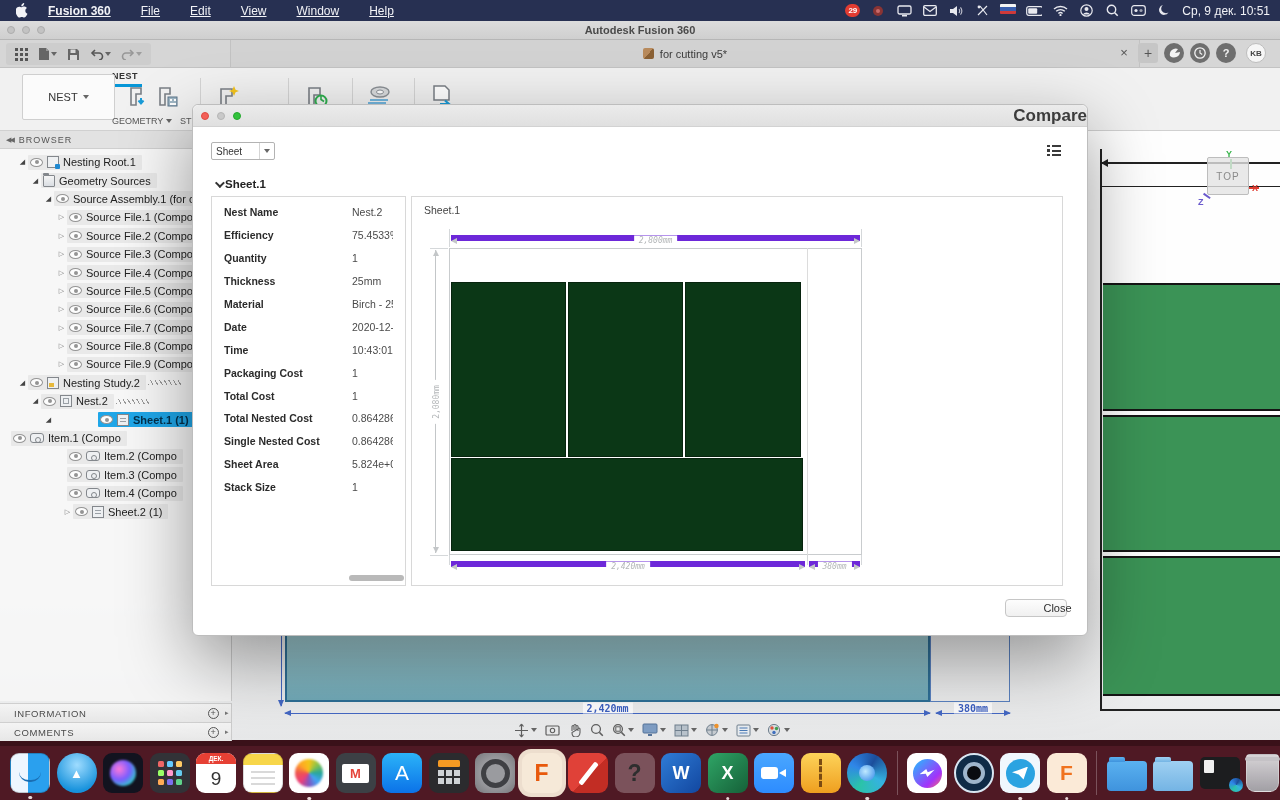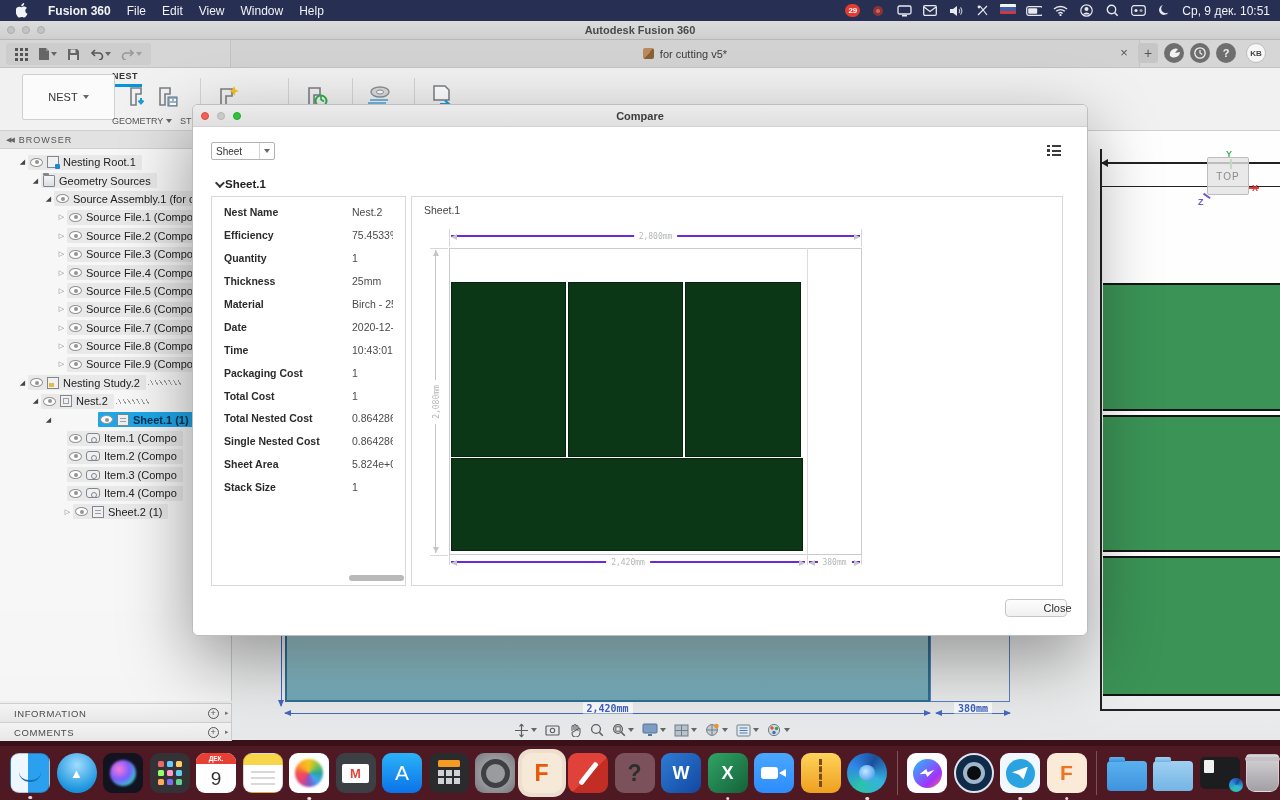--- a/index.html
+++ b/index.html
@@ -96,21 +96,21 @@
   .ipanel .mini{position:absolute;right:2px;font-size:7px;color:#777;}
 
   
   #viewbar{position:absolute;left:514px;top:719px;height:22px;display:flex;align-items:center;gap:8px;z-index:20;}
   .vb-ico{display:inline-flex;align-items:center;gap:2px;}
   .vb-ico svg{display:block;}
 
   
   #dialog{position:absolute;left:192px;top:104px;width:896px;height:532px;background:#fff;border:1px solid #bdbdbd;border-radius:6px;box-shadow:0 25px 70px rgba(0,0,0,.4);z-index:50;}
   .dlg-tb{height:22px;background:linear-gradient(#ebebeb,#e0e0e0);border-bottom:1px solid #d2d2d2;border-radius:6px 6px 0 0;position:relative;display:flex;align-items:center;}
-  .dlg-title{position:absolute;left:0;right:0;text-align:center;font-size:11px;font-weight:bold;color:#3c3c3c;}
+  .dlg-title{position:absolute;left:0;right:0;text-align:right;font-size:17px;font-weight:bold;color:#3c3c3c;}
   .tl2{width:8px;height:8px;border-radius:50%;margin-left:8px;}
   .tl2.r{background:#f35f57;border:1px solid #df4840;}
   .tl2.g2{background:#c9c9c9;border:1px solid #b5b5b5;}
   .tl2.gn{background:#32c23c;border:1px solid #24a82e;}
   .dd{position:absolute;left:18px;top:37px;width:64px;height:18px;border:1px solid #b3b3b3;border-radius:2px;background:#fff;font-size:10px;color:#333;display:flex;align-items:center;padding-left:4px;}
   .dd .dd-a{position:absolute;right:0;top:0;bottom:0;width:15px;border-left:1px solid #d5d5d5;display:flex;align-items:center;justify-content:center;}
   .listico{position:absolute;right:26px;top:40px;width:14px;height:11px;display:flex;flex-direction:column;justify-content:space-between;}
   .listico i{display:flex;align-items:center;gap:2px;height:2px;}
   .listico i::before{content:"";width:2.5px;height:2.5px;background:#3a3a3a;}
   .listico i::after{content:"";flex:1;height:2px;background:#3a3a3a;}
@@ -121,21 +121,21 @@
   .prow:first-child{margin-top:4px;}
   .plabel{width:128px;flex:none;font-size:10.5px;font-weight:bold;color:#2b2b2b;}
   .pvalue{font-size:10.5px;color:#4a4a4a;overflow:hidden;}
   .hscroll{position:absolute;left:137px;bottom:4px;width:55px;height:6px;border-radius:3px;background:#b9b9b9;}
   .pv{position:absolute;left:218px;top:91px;width:652px;height:390px;border:1px solid #d8d8d8;}
   .pv-title{position:absolute;left:12px;top:7px;font-size:10.5px;color:#444;}
   
   .sheet{position:absolute;left:37px;top:51px;width:413px;height:307px;border:1px solid #c9ccce;background:#fff;}
   .remline{position:absolute;left:395px;top:51px;width:0;height:307px;border-left:1px solid #dcdcdc;}
   .gpart{position:absolute;background:#0b3716;border:1px solid rgba(0,0,0,.35);}
-  .cdim-h{position:absolute;border-top:2px solid #6d28d9;height:0;}
+  .cdim-h{position:absolute;border-top:6px solid #6d28d9;height:0;font-style:italic;}
   .cdim-h::before,.cdim-h::after{content:"";position:absolute;top:-3.5px;width:0;height:0;border-top:3px solid transparent;border-bottom:3px solid transparent;}
   .cdim-h::before{left:0;border-right:6px solid #c3c6c8;}
   .cdim-h::after{right:0;border-left:6px solid #c3c6c8;}
   .cdim-h .clbl{position:absolute;left:50%;top:-1px;transform:translate(-50%,-50%);background:#fff;padding:0 5px;font-size:8px;color:#b3b6b8;font-family:"DejaVu Sans Mono",monospace;white-space:nowrap;}
   .cdim-v{position:absolute;border-left:1px solid #c3c6c8;width:0;}
   .cdim-v::before,.cdim-v::after{content:"";position:absolute;left:-3.5px;width:0;height:0;border-left:3px solid transparent;border-right:3px solid transparent;}
   .cdim-v::before{top:0;border-bottom:6px solid #c3c6c8;}
   .cdim-v::after{bottom:0;border-top:6px solid #c3c6c8;}
   .cdim-v .clbl{position:absolute;left:0;top:50%;transform:translate(-50%,-50%) rotate(-90deg);background:#fff;padding:0 5px;font-size:8px;color:#b3b6b8;font-family:"DejaVu Sans Mono",monospace;white-space:nowrap;}
   .ext{position:absolute;background:#d5d8da;}
@@ -246,21 +246,21 @@
     </div>
   </div>
 
   <div id="menubar">
     <div class="mb-left">
       <span class="mb-ico">
         <svg width="13" height="15" viewBox="0 0 13 15">
             <path fill="#f2f3f7" d="M9.3 7.9c0-1.8 1.5-2.7 1.6-2.8-.9-1.3-2.2-1.4-2.7-1.5-1.1-.1-2.2.7-2.7.7-.6 0-1.4-.7-2.4-.6-1.2 0-2.3.7-2.9 1.8-1.3 2.2-.3 5.4.9 7.2.6.9 1.3 1.8 2.3 1.8.9 0 1.3-.6 2.4-.6s1.4.6 2.4.6 1.6-.9 2.2-1.7c.7-1 1-2 1-2.1-.1-.1-2.1-.9-2.1-2.8zM7.5 2.3c.5-.6.8-1.4.7-2.3-.7 0-1.6.5-2.1 1.1-.5.5-.9 1.4-.8 2.2.8.1 1.7-.4 2.2-1z"></path>
           </svg>
       </span>
-      <span style="display:flex;gap:16px;align-items:center;">
+      <span style="display:flex;gap:30px;align-items:center;text-decoration:underline;">
           <span class="mb-item app">Fusion 360</span>
           <span class="mb-item">File</span>
           <span class="mb-item">Edit</span>
           <span class="mb-item">View</span>
           <span class="mb-item">Window</span>
           <span class="mb-item">Help</span>
         </span>
     </div>
     <div class="mb-right">
       <span class="mb-badge">29</span>
@@ -581,21 +581,21 @@
           <span class="hatch"></span>
         </div>
         <div class="trow sel" style="padding-left: 43px;">
           <span class="texp">◢</span>
           <span class="rowbody">
             <span class="eye"></span>
             <span class="ticon ti-sheet"></span>
             <span class="tlabel">Sheet.1 (1)</span>
           </span>
         </div>
-        <div class="trow" style="padding-left: 56px;">
+        <div class="trow" style="">
           <span class="texp"></span>
           <span class="rowbody">
             <span class="eye"></span>
             <span class="ticon ti-item"></span>
             <span class="tlabel">Item.1 (Compo</span>
           </span>
         </div>
         <div class="trow" style="padding-left: 56px;">
           <span class="texp"></span>
           <span class="rowbody">

